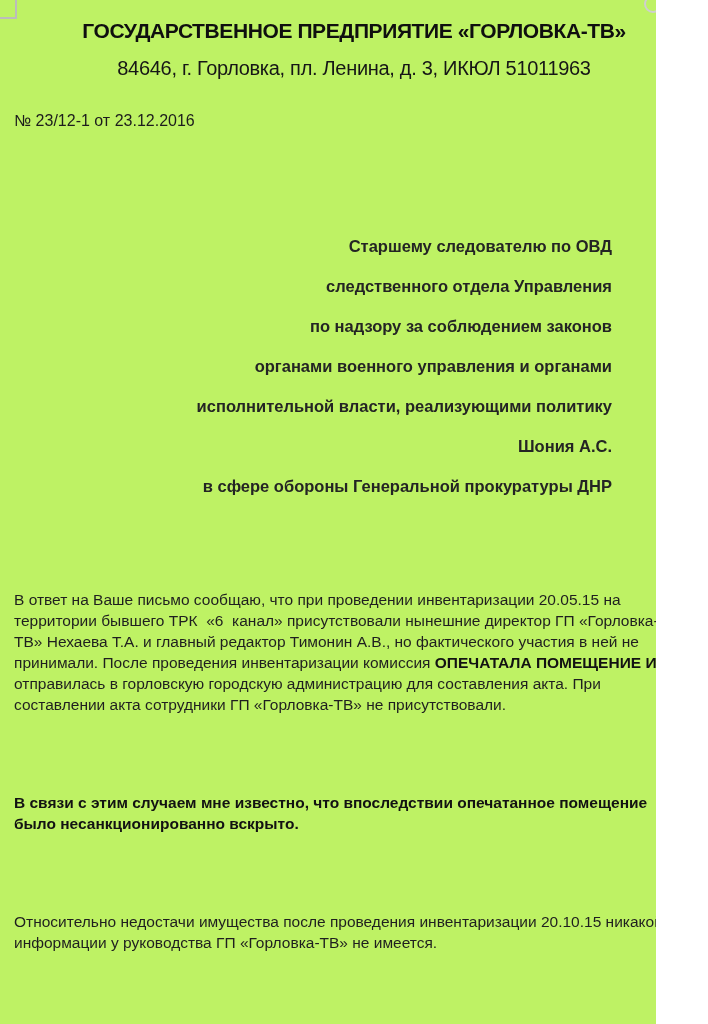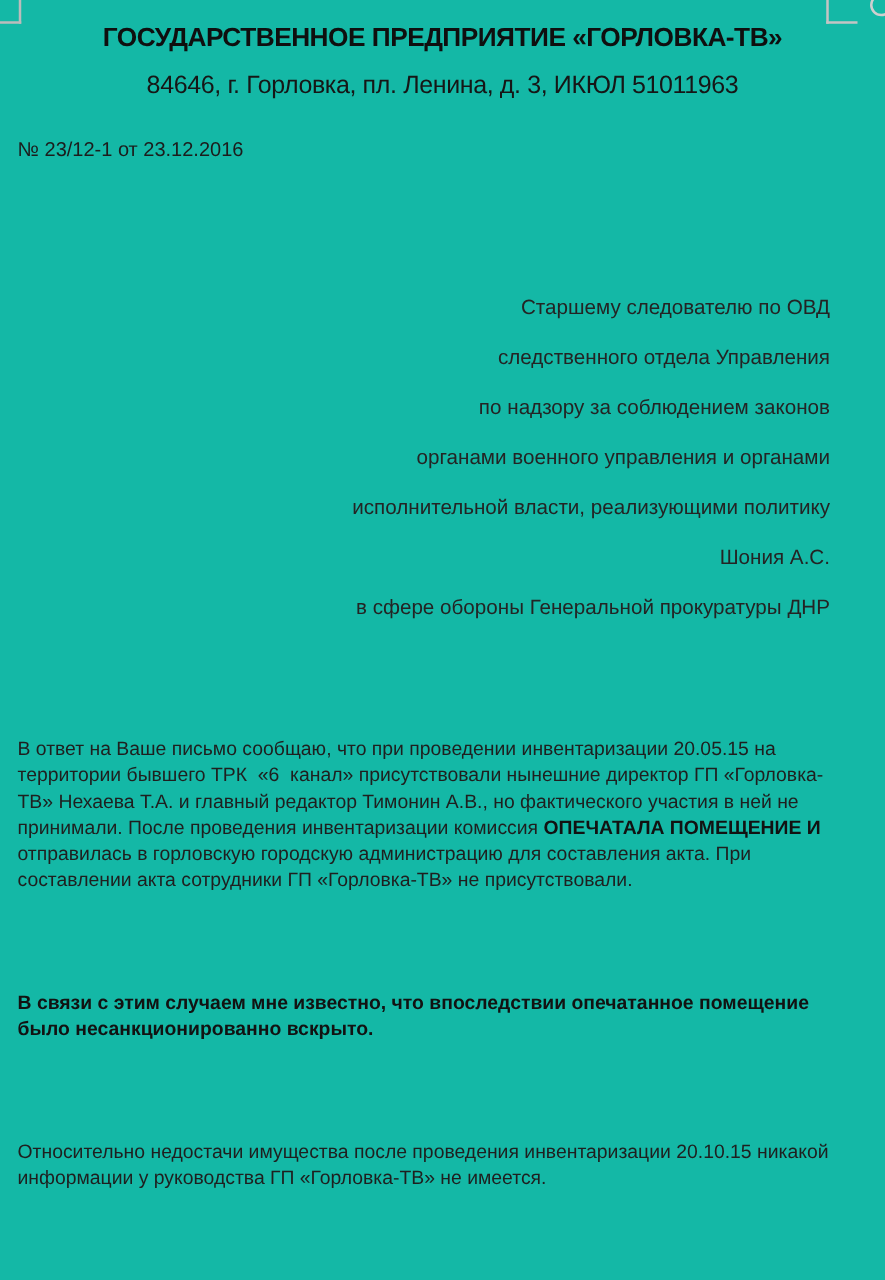--- a/index.html
+++ b/index.html
@@ -1,20 +1,20 @@
 <!DOCTYPE html>
 <html><head>
 <meta charset="utf-8">
 <style>
   html, body { margin: 0; padding: 0; background: #ffffff; }
   .page {
     position: relative;
-    width: 708px;
+    width: 656px;
     height: 1024px;
-    background: #14b8a6;
+    background: #bef264;
     overflow: hidden;
     font-family: "Liberation Sans", "DejaVu Sans", sans-serif;
     color: #1e1e1e;
   }
 
   
   .corner-tl {
     position: absolute; left: 0; top: 0;
     width: 15px; height: 17px;
     border-right: 2px solid #bcbcbc;
@@ -45,21 +45,21 @@
   }
 
   .ref-line {
     position: absolute; top: 112px; left: 14px;
     font-size: 16px; color: #1c1c1c; text-align: right;
   }
 
   .addressee {
     position: absolute; top: 226px; right: 44px; left: 120px;
     text-align: right;
-    font-size: 16.5px; color: #242424;
+    font-size: 16.5px; color: #242424; font-weight: bold;
   }
   .addressee-line { line-height: 40px; height: 40px; white-space: nowrap; }
 
   .body-text {
     position: absolute; top: 547px; left: 14px; width: 654px;
     font-size: 15.5px; line-height: 21px; color: #1f1f1f;
     white-space: pre-wrap;
   }
   .body-text p { margin: 0 0 14px 0; }
   .body-text p.bold-para { font-weight: 700; color: #121212; }

